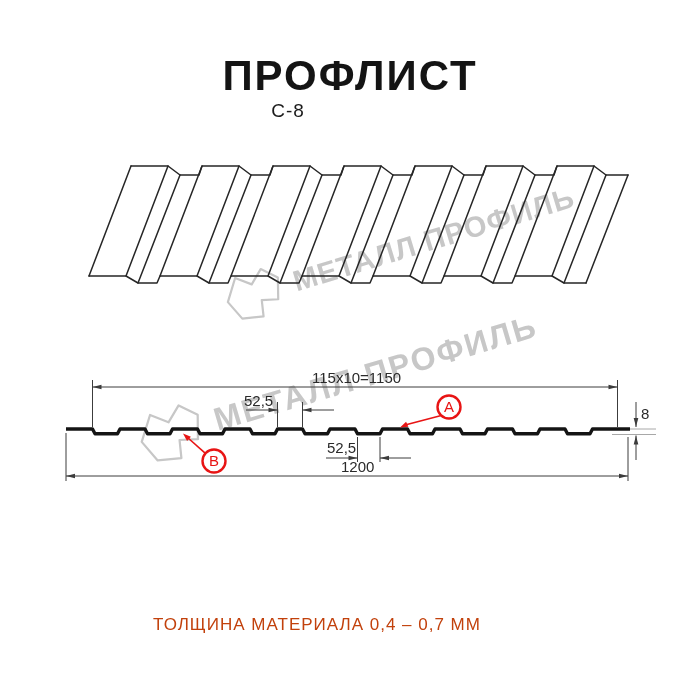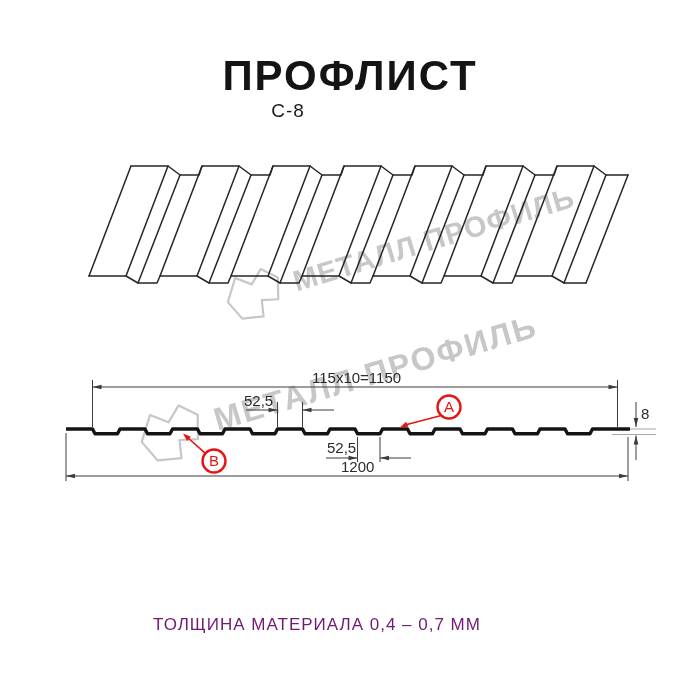--- a/index.html
+++ b/index.html
@@ -4,21 +4,21 @@
 <style>
   html,body{margin:0;padding:0;}
   body{width:700px;height:700px;background:#ffffff;position:relative;overflow:hidden;
        font-family:"Liberation Sans","DejaVu Sans",sans-serif;}
   .abs{position:absolute;}
   .page-title{top:52px;left:0;width:700px;text-align:center;font-size:42px;font-weight:700;
               letter-spacing:2px;color:#141414;}
   .page-subtitle{top:100px;left:0;width:576px;text-align:center;font-size:19px;font-weight:400;
                  letter-spacing:1px;color:#1b1b1b;}
   .footer-note{top:615px;left:0;width:634px;text-align:center;font-size:17px;font-weight:400;
-               letter-spacing:1px;color:#701a75;}
+               letter-spacing:1px;color:#c2410c;}
   .watermark{display:flex;align-items:center;gap:12px;color:#c7c7c7;white-space:nowrap;
              font-weight:700;transform-origin:left center;z-index:1;}
   #wm1{left:225px;top:277px;font-size:29px;letter-spacing:1px;transform:rotate(-17deg);}
   #wm2{left:138px;top:414px;font-size:32px;letter-spacing:2px;transform:rotate(-16.5deg);}
   .wm-text{line-height:1;}
   #drawing{left:0;top:0;z-index:2;}
   .dim-label{font-size:15px;color:#2a2a2a;white-space:nowrap;z-index:3;}
   .circle-label{font-size:15px;font-weight:400;color:#e81414;z-index:4;transform:translate(-50%,-52%);}
 </style>
 </head>

